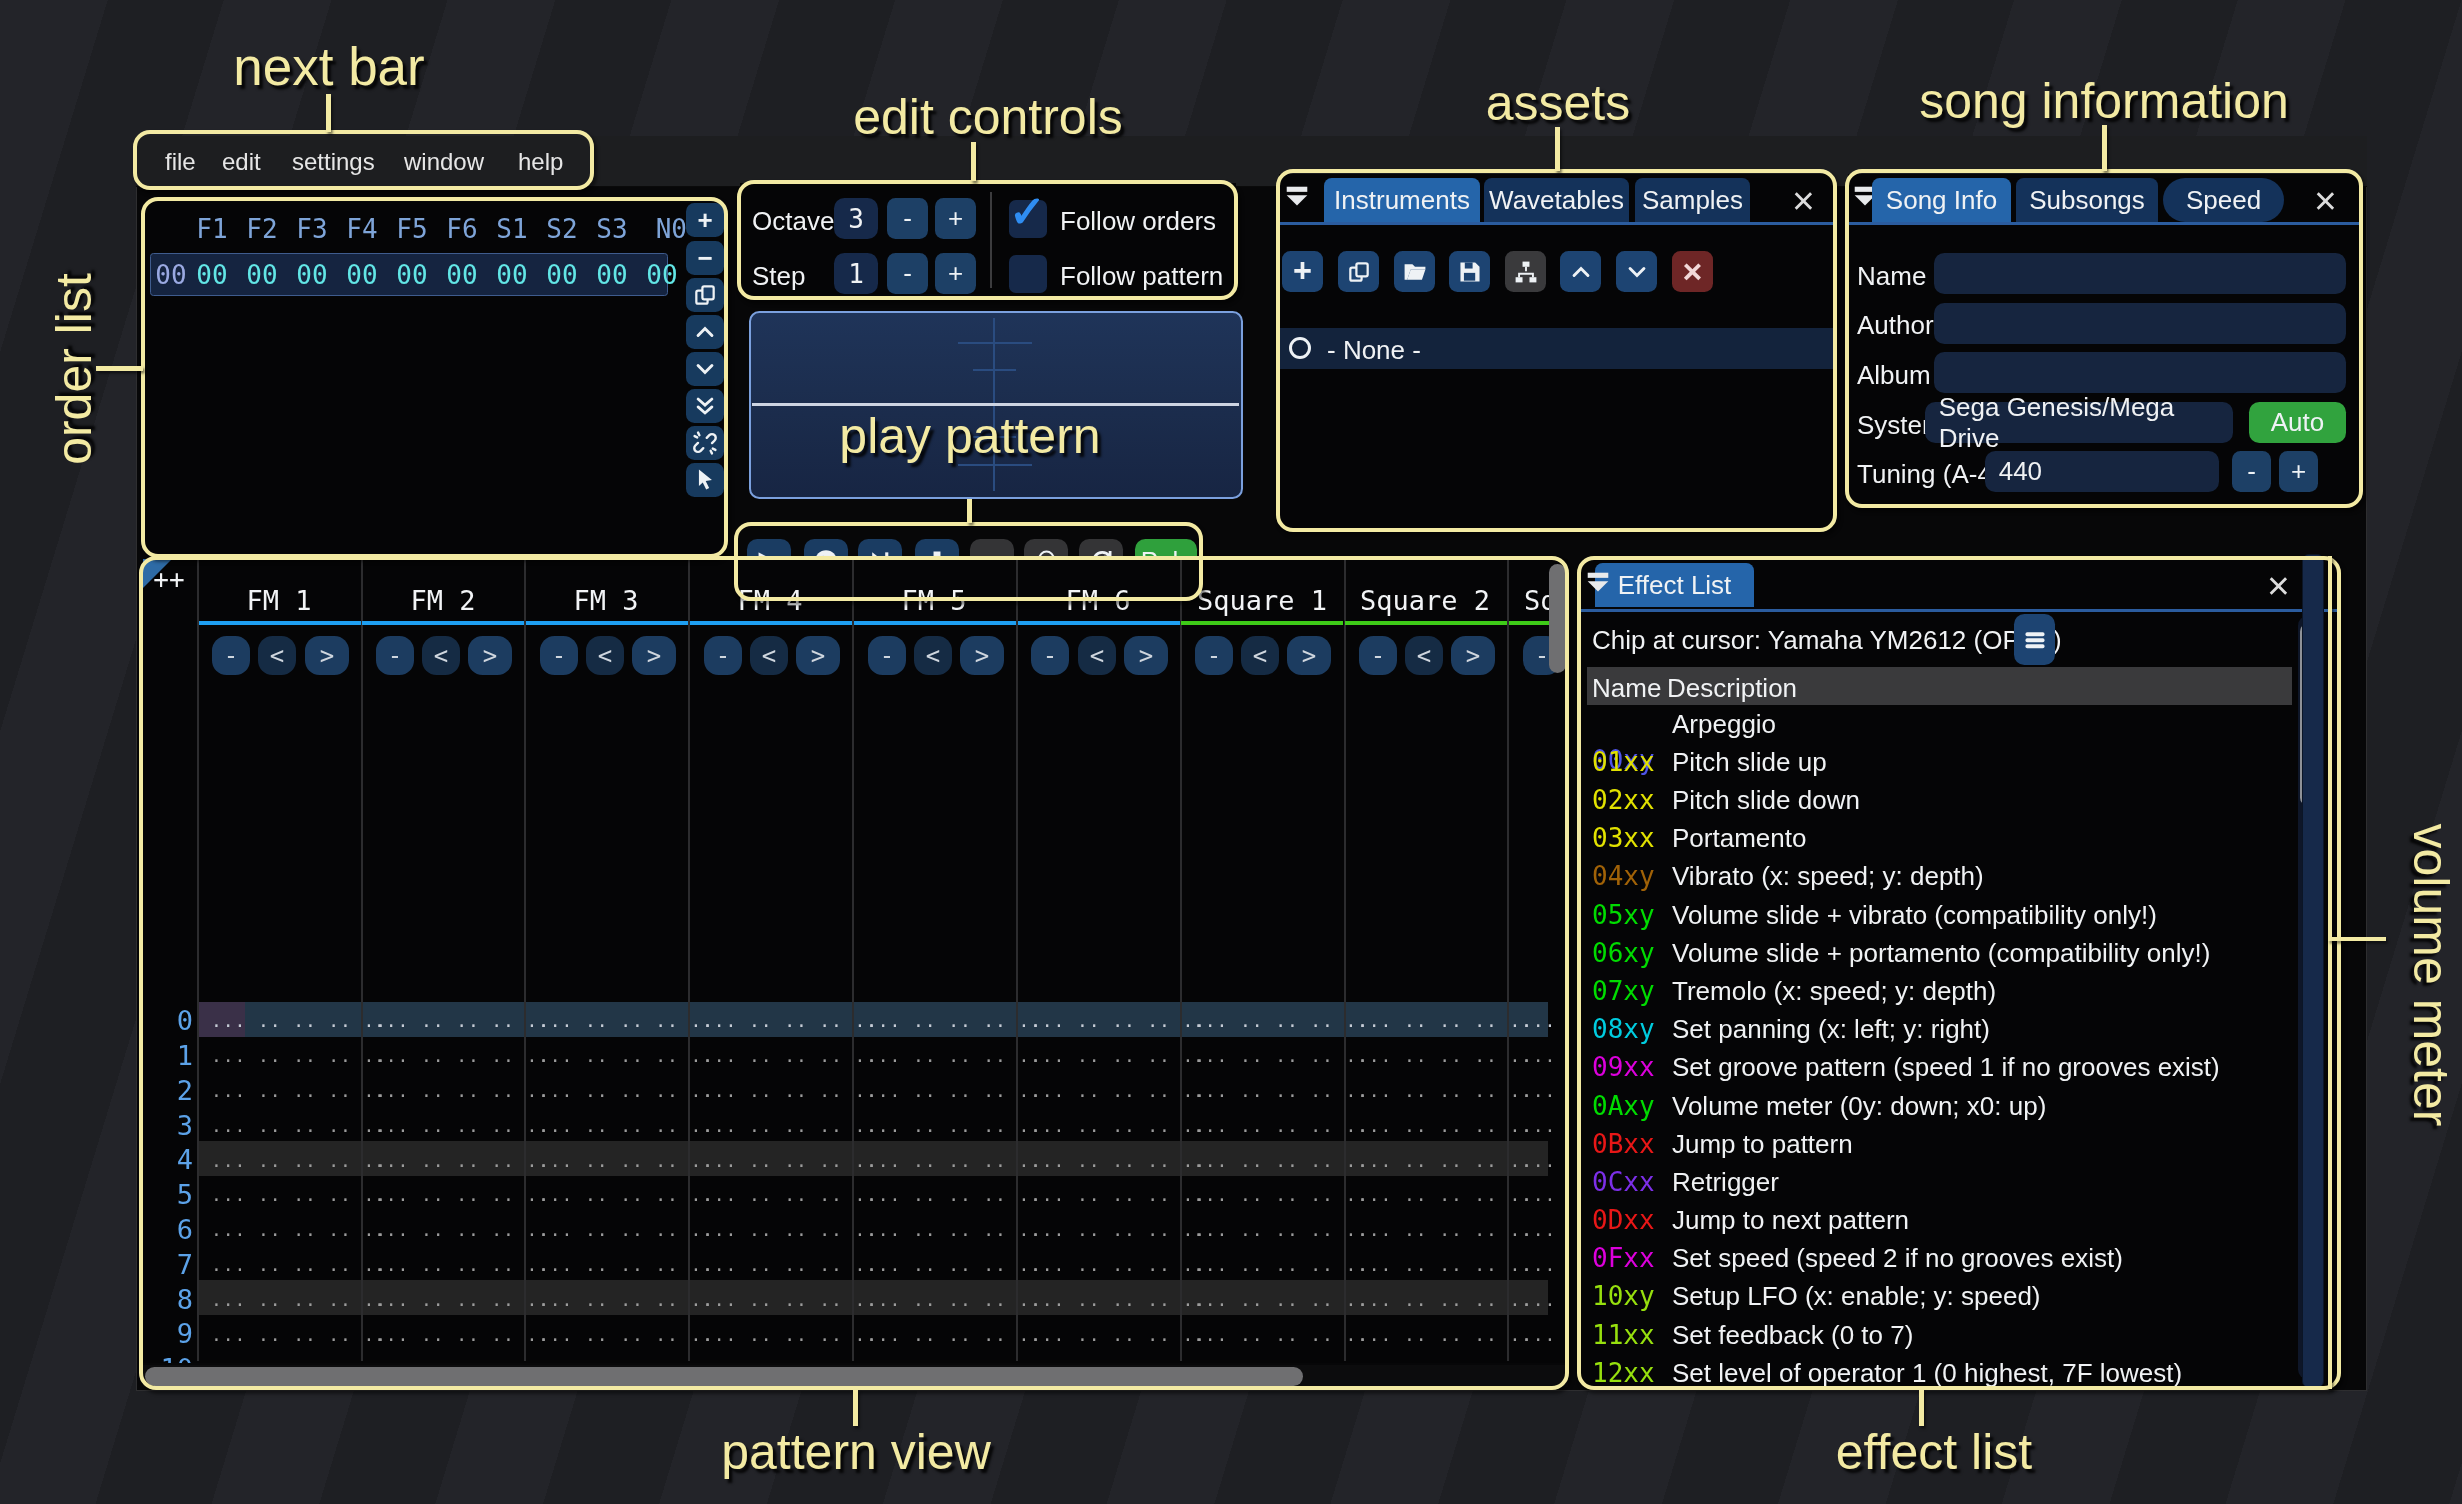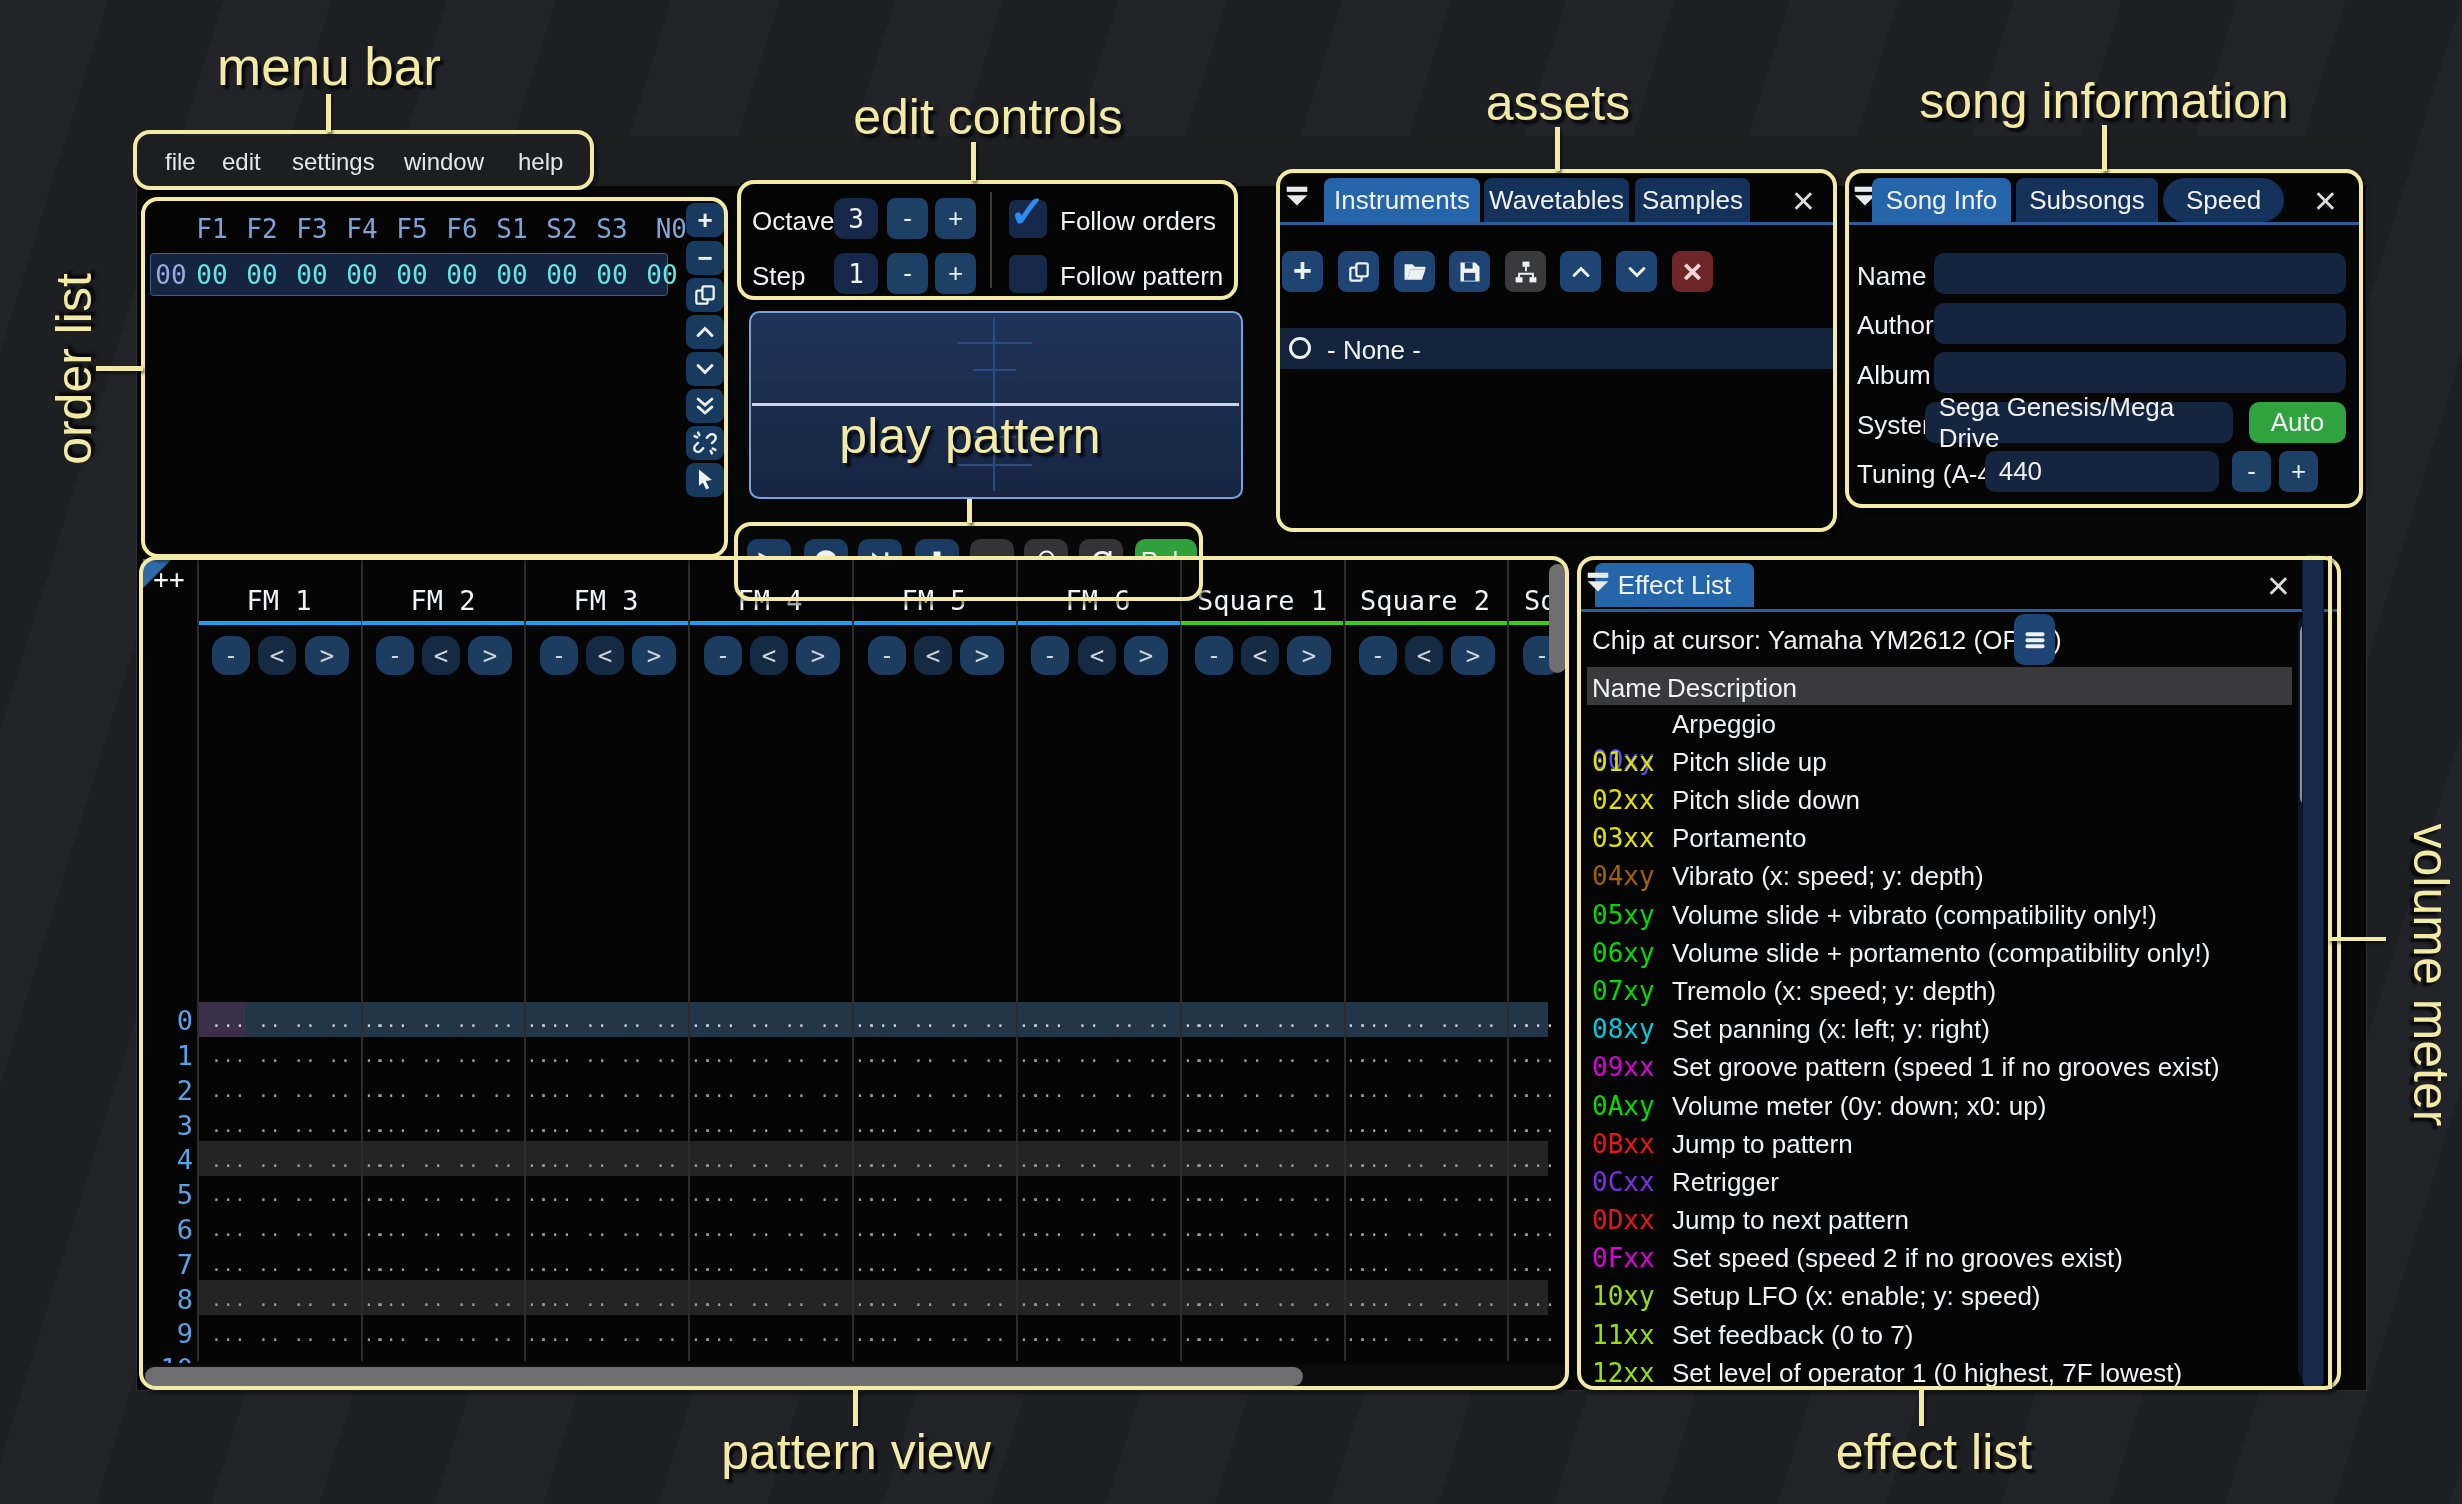--- a/index.html
+++ b/index.html
@@ -596,21 +596,21 @@
 <div class="conn" style="left:971px;top:142px;width:5.1px;height:39px;"></div>
 <div class="conn" style="left:1555px;top:127px;width:5.1px;height:44px;"></div>
 <div class="conn" style="left:2102px;top:125px;width:5.1px;height:46px;"></div>
 <div class="conn" style="left:96px;top:366px;width:47px;height:5.1px;"></div>
 <div class="conn" style="left:967px;top:499px;width:5.1px;height:24px;"></div>
 <div class="conn" style="left:853px;top:1390px;width:5.1px;height:36px;"></div>
 <div class="conn" style="left:1919px;top:1390px;width:5.1px;height:36px;"></div>
 <div class="conn" style="left:2328px;top:556px;width:4.3px;height:833px;"></div>
 <div class="conn" style="left:2328px;top:937px;width:58px;height:4.3px;"></div>
 
-<div class="note-label" style="left:329px;top:66px;font-size:53px;">menu bar</div>
+<div class="note-label" style="left:329px;top:66px;font-size:53px;">next bar</div>
 <div class="note-label" style="left:988px;top:117px;">edit controls</div>
 <div class="note-label" style="left:1558px;top:103px;">assets</div>
 <div class="note-label" style="left:2104px;top:101px;">song information</div>
 <div class="note-label" style="left:74px;top:369px;transform:translate(-50%,-50%) rotate(-90deg);">order list</div>
 <div class="note-label" style="left:856px;top:1452px;">pattern view</div>
 <div class="note-label" style="left:1934px;top:1452px;">effect list</div>
 <div class="note-label" style="left:2431px;top:975px;transform:translate(-50%,-50%) rotate(90deg);">volume meter</div>
 
 <div style="position: absolute; left: 1585px; top: 571px;">
     <div class="icon">

